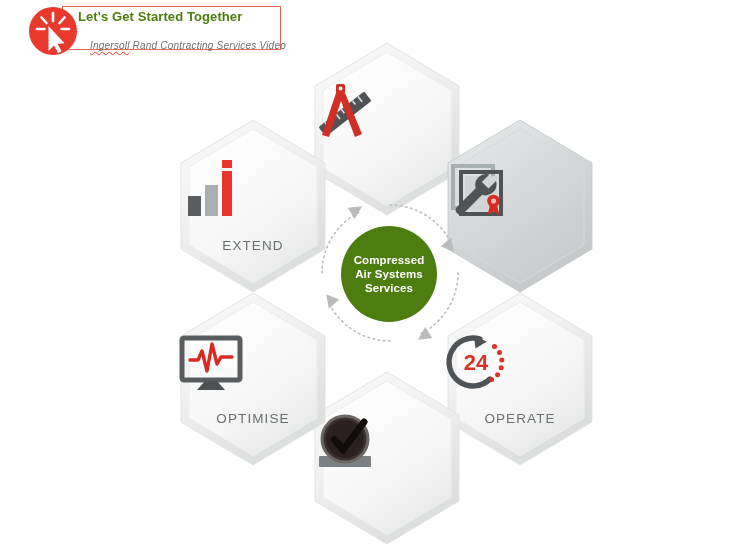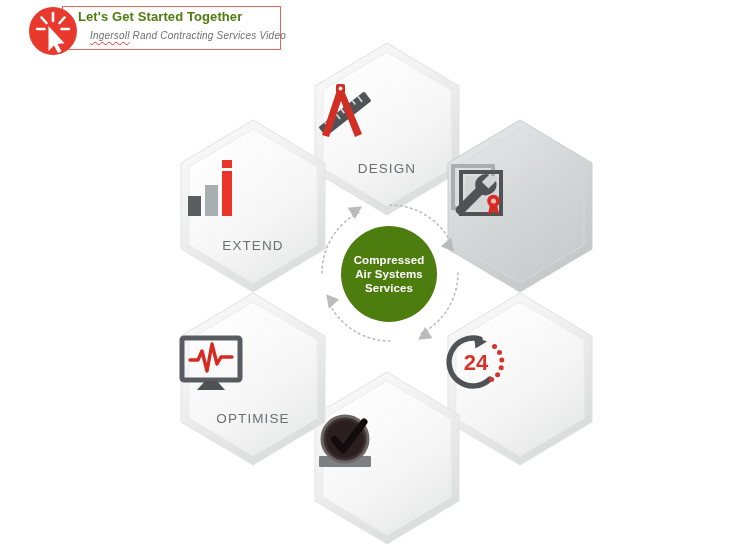--- a/index.html
+++ b/index.html
@@ -8,21 +8,21 @@
        -webkit-font-smoothing:antialiased;}
 
   
   #banner{position:absolute;left:28px;top:4px;width:226px;height:48px;}
   #banner-box{position:absolute;left:34px;top:2px;width:219px;height:44px;
               border:1.5px solid #e3675c;background:#ffffff;box-sizing:border-box;}
   #banner-logo{position:absolute;left:0px;top:2px;width:50px;height:50px;}
   #banner-text{position:absolute;left:50px;top:5px;width:200px;}
   #banner-title{font-size:13px;font-weight:bold;color:#4d7c0f;
                 letter-spacing:.1px;white-space:nowrap;line-height:16px;}
-  #banner-sub-wrap{margin-top:2px;white-space:nowrap;line-height:14px;padding-left:12px;}
+  #banner-sub-wrap{margin-top:12px;white-space:nowrap;line-height:14px;padding-left:12px;}
   #banner-sub-a{font-size:10px;font-style:italic;color:#6d6f71;
                 letter-spacing:.2px;
                 text-decoration:underline wavy #ea3323;
                 -webkit-text-decoration:underline wavy #ea3323;
                 text-underline-offset:2px;}
   #banner-sub-b{font-size:10px;font-style:italic;color:#6d6f71;letter-spacing:.2px;}
 
   
   #stage{position:absolute;left:0;top:0;width:750px;height:544px;}
   .hex{position:absolute;width:154px;height:176px;}
@@ -110,21 +110,20 @@
             <line x1="42" y1="25" x2="42" y2="32"></line>
               <line x1="49" y1="25" x2="49" y2="30"></line>
             <line x1="56" y1="25" x2="56" y2="32"></line>
           </g>
         </g>
         <path d="M30 4 L26 10 L12 52 L19 54 L31 18 L45 54 L52 51 L35 10 Z" fill="#d12e24"></path>
         <rect x="26" y="1" width="9" height="9" rx="1.6" fill="#d12e24"></rect>
         <circle cx="30.5" cy="5.5" r="1.9" fill="#f0f0f0"></circle>
       </svg>
     </div>
-    <div class="hex-label">DESIGN</div>
   </div>
 
   <div class="hex" id="hex-install">
     <svg width="154" height="176" viewBox="0 0 154 176">
       <defs>
         <linearGradient id="gInst" x1="0.1" y1="0" x2="0.7" y2="1">
           <stop offset="0" stop-color="#e7e9ea"></stop>
             <stop offset="0.5" stop-color="#d4d7d8"></stop>
           <stop offset="1" stop-color="#c3c7c8"></stop>
         </linearGradient>
@@ -178,20 +177,21 @@
           <circle cx="51.5" cy="13.5" r="2.5"></circle>
             <circle cx="56.5" cy="19.5" r="2.5"></circle>
           <circle cx="58.8" cy="27" r="2.5"></circle>
             <circle cx="58.2" cy="34.8" r="2.5"></circle>
           <circle cx="54.6" cy="41.8" r="2.5"></circle>
             <circle cx="48.6" cy="46.6" r="2.5"></circle>
         </g>
         <text x="33" y="37" font-family="Liberation Sans, sans-serif" font-size="22" font-weight="bold" fill="#d8332a" text-anchor="middle">24</text>
       </svg>
     </div>
+    <div class="hex-label">OPERATE</div>
   </div>
 
   <div class="hex" id="hex-maintain">
     <svg width="154" height="176" viewBox="0 0 154 176">
       <defs>
         <linearGradient id="gMt" x1="0" y1="0" x2="0.55" y2="1">
           <stop offset="0" stop-color="#fbfbfb"></stop>
             <stop offset="0.45" stop-color="#f1f1f1"></stop>
           <stop offset="1" stop-color="#dcdddd"></stop>
         </linearGradient>

